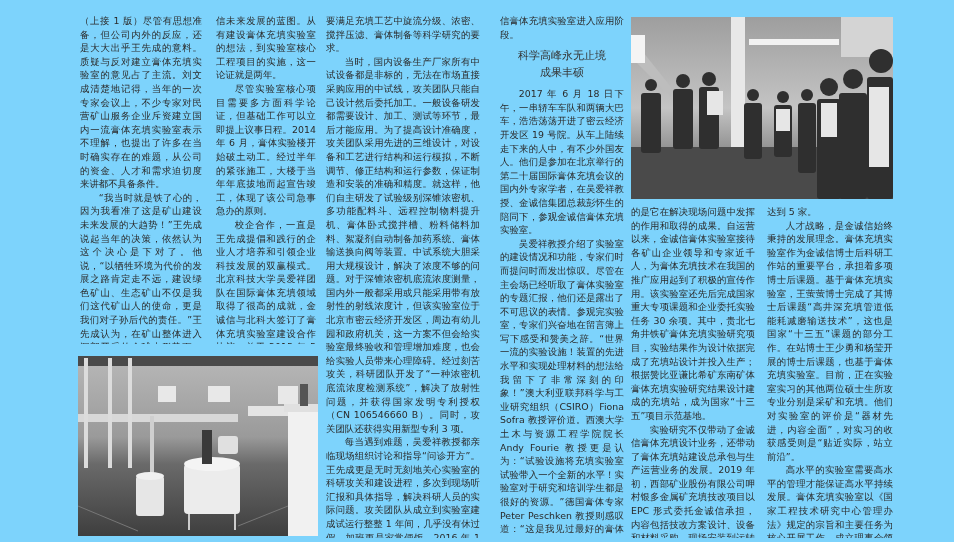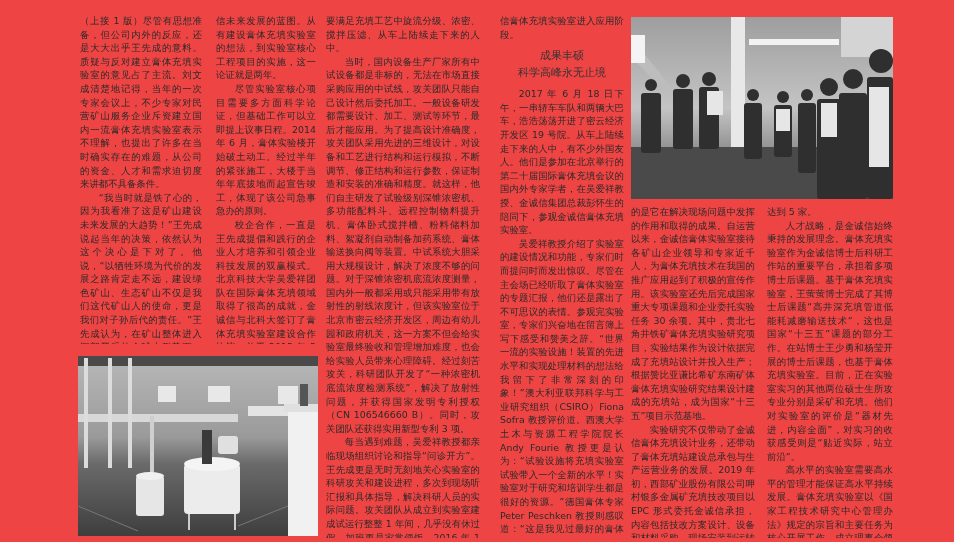--- a/index.html
+++ b/index.html
@@ -1,21 +1,21 @@
 <!DOCTYPE html>
 <html><head>
   <meta charset="utf-8">
   <style>
     html, body { margin: 0; padding: 0; }
     body {
       width: 954px; height: 542px; overflow: hidden; background: #ffffff;
       font-family: "DejaVu Sans", sans-serif; color: #222;
       position: relative;
     }
-    .page { position: absolute; left: 0; top: 0; width: 954px; height: 542px; background: #ef4444; }
+    .page { position: absolute; left: 0; top: 0; width: 954px; height: 542px; background: #7dd3fc; }
     .col {
       position: absolute; font-size: 9.4px; line-height: 13.6px; color: #2a2a2a;
       text-align: justify; letter-spacing: 0.02px;
       font-family: "DejaVu Sans", sans-serif;
     }
     .col p { margin: 0; text-indent: 2em; }
     .col p.noindent { text-indent: 0; }
     .heading {
       text-align: center; font-family: "DejaVu Serif", serif; color: #333;
       font-size: 11px; line-height: 17px; margin: 6px 0 6px 0; text-indent: 0;
@@ -75,31 +75,31 @@
       <rect x="156" y="158" width="2" height="16" fill="#cccccc"></rect>
       <rect x="210" y="50" width="30" height="130" fill="#f1f1f1"></rect>
       <rect x="206" y="48" width="34" height="8" fill="#e0e0e0"></rect>
       <rect x="222" y="28" width="8" height="22" fill="#555"></rect>
       <line x1="0" y1="150" x2="60" y2="175" stroke="#777" stroke-width="1"></line>
       <line x1="160" y1="170" x2="210" y2="150" stroke="#777" stroke-width="1"></line>
     </svg>
   </div>
 
   <div class="col" style="left:326px; top:14px; width:154px; height:524px; overflow:hidden;">
-    <p class="noindent">要满足充填工艺中旋流分级、浓密、搅拌压滤、从车上陆续走下来的人中。</p>
+    <p class="noindent">要满足充填工艺中旋流分级、浓密、搅拌压滤、膏体制备等科学研究的要求。</p>
     <p>当时，国内设备生产厂家所有中试设备都是非标的，无法在市场直接采购应用的中试线，攻关团队只能自己设计然后委托加工。一般设备研发都需要设计、加工、测试等环节，最后才能应用。为了提高设计准确度，攻关团队采用先进的三维设计，对设备和工艺进行结构和运行模拟，不断调节、修正结构和运行参数，保证制造和安装的准确和精度。就这样，他们自主研发了试验级别深锥浓密机、多功能配料斗、远程控制物料提升机、膏体卧式搅拌槽、粉料储料加料、絮凝剂自动制备加药系统、膏体输送换向阀等装置。中试系统大胆采用大规模设计，解决了浓度不够的问题。对于深锥浓密机底流浓度测量，国内外一般都采用或只能采用带有放射性的射线浓度计，但该实验室位于北京市密云经济开发区，周边有幼儿园和政府机关，这一方案不但会给实验室最终验收和管理增加难度，也会给实验人员带来心理障碍。经过刻苦攻关，科研团队开发了“一种浓密机底流浓度检测系统”，解决了放射性问题，并获得国家发明专利授权（CN 106546660 B）。同时，攻关团队还获得实用新型专利 3 项。</p>
     <p>每当遇到难题，吴爱祥教授都亲临现场组织讨论和指导“问诊开方”。王先成更是无时无刻地关心实验室的科研攻关和建设进程，多次到现场听汇报和具体指导，解决科研人员的实际问题。攻关团队从成立到实验室建成试运行整整 1 年间，几乎没有休过假，加班更是家常便饭。2016 年 1 月隆冬，在最后中试线设备安装阶段，厂房没有暖气，温度都在零下。此时，负责项目建设的王国立身患感冒，鼻涕不停。为了避免出错返工，特包里装满擦鼻涕的卫生纸，在车间里一站就是一天。他还开玩笑地说，实验室最终一定要成功，否则都对不起自己“一把鼻涕一把泪”的付出。</p>
 
   </div>
 
   <div class="col" style="left:500px; top:14px; width:124px; height:524px; overflow:hidden;">
     <p class="noindent">信膏体充填实验室进入应用阶段。</p>
     <div class="heading">
+      <span>科学高峰永无止境</span>
       <span>成果丰硕</span>
-      <span>科学高峰永无止境</span>
     </div>
     <p>2017 年 6 月 18 日下午，一串轿车车队和两辆大巴车，浩浩荡荡开进了密云经济开发区 19 号院。从车上陆续走下来的人中，有不少外国友人。他们是参加在北京举行的第二十届国际膏体充填会议的国内外专家学者，在吴爱祥教授、金诚信集团总裁彭怀生的陪同下，参观金诚信膏体充填实验室。</p>
     <p>吴爱祥教授介绍了实验室的建设情况和功能，专家们时而提问时而发出惊叹。尽管在主会场已经听取了膏体实验室的专题汇报，他们还是露出了不可思议的表情。参观完实验室，专家们兴奋地在留言簿上写下感受和赞美之辞。“世界一流的实验设施！装置的先进水平和实现处理材料的想法给我留下了非常深刻的印象！”澳大利亚联邦科学与工业研究组织（CSIRO）Fiona Sofra 教授评价道。西澳大学土木与资源工程学院院长 Andy Fourie 教授更是认为：“试验设施将充填实验室试验带入一个全新的水平！实验室对于研究和培训学生都是很好的资源。”德国膏体专家 Peter Peschken 教授则感叹道：“这是我见过最好的膏体测试平台，它可胜任膏体充填设计所需的全部测试。”这次国内外专家参观，让金诚信膏体充填实验室名声大振。</p>
 
   </div>
 
   <div class="photo" style="left:631px; top:17px; width:262px; height:182px;">
     <svg viewBox="0 0 262 182" preserveAspectRatio="none">
       <defs>
         <linearGradient id="g2" x1="0" y1="0" x2="0" y2="1">

